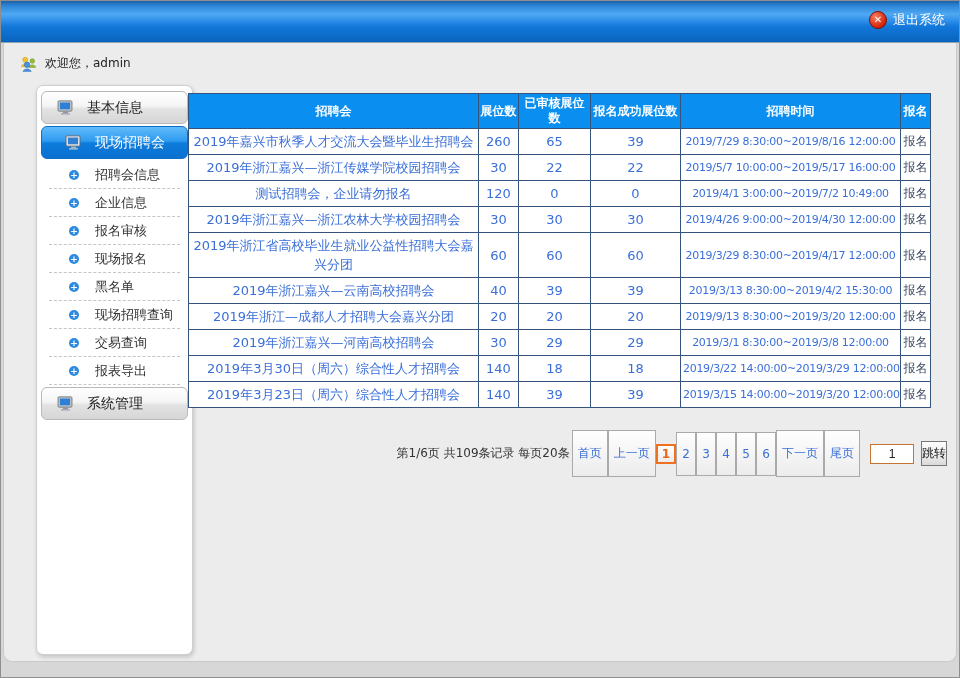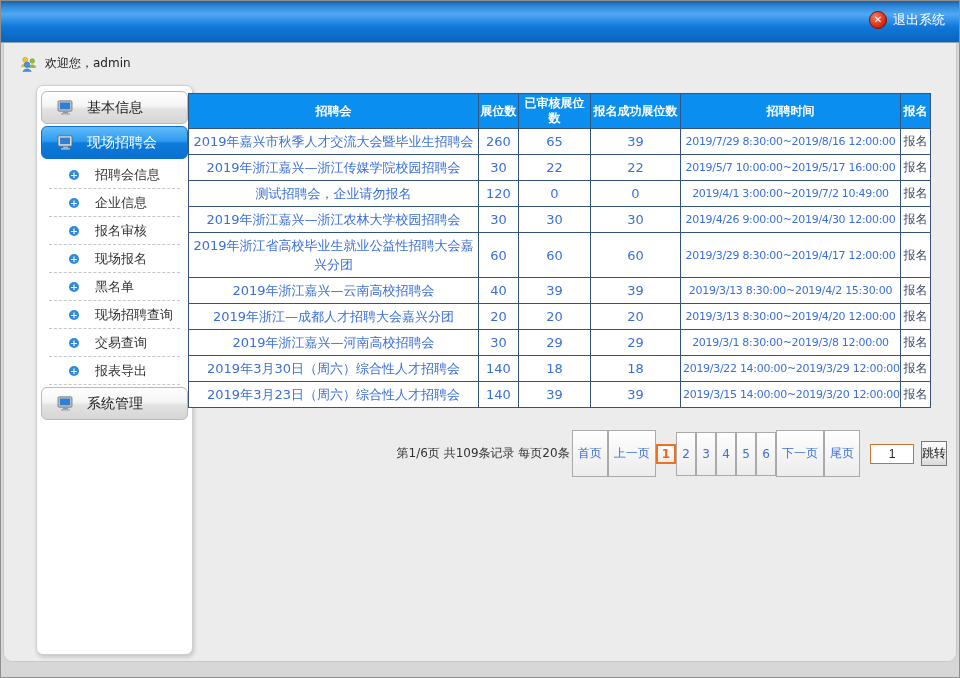--- a/index.html
+++ b/index.html
@@ -27,21 +27,21 @@
   
   .sidebar { position: absolute; left: 32px; top: 42px; width: 157px; height: 570px;
     background: #fff; border: 1px solid #cfcfcf; border-radius: 7px;
     box-shadow: 1px 2px 4px rgba(0,0,0,0.18); padding: 3px; }
   .side-btn { height: 33px; margin: 2px 1px; border: 1px solid #b9b9b9; border-radius: 6px;
     background: linear-gradient(180deg,#ffffff 0%,#f4f4f4 45%,#e2e2e2 55%,#d6d6d6 100%);
     display: flex; align-items: center; font-size: 14px; color: #222; cursor: pointer; }
   .side-btn .mon-wrap { margin: 0 13px 0 15px; display: flex; }
   .side-btn.active {
     background: linear-gradient(180deg,#62bbfa 0%,#2f9bef 45%,#0d7cdc 52%,#0a6fd0 100%);
-    border-color: #0b6ec8; color: #fff; }
+    border-color: #0b6ec8; color: #fff; padding-left: 8px; }
   .sub-item { height: 28px; display: flex; align-items: center; font-size: 13px; color: #333;
     margin: 0 9px; border-bottom: 1px dashed #c6c6c6; cursor: pointer; }
   .plus-icon { width: 10px; height: 10px; border-radius: 50%; background: #2e8ae0; color: #fff;
     font-size: 9px; line-height: 10px; text-align: center; font-weight: bold;
     margin: 0 16px 0 20px; flex: 0 0 auto; }
 
   
   .main-table { position: absolute; left: 184px; top: 50px; }
   table { border-collapse: collapse; width: 742px; table-layout: fixed; }
   th { background: #0a8ff0; color: #fff; font-weight: bold; font-size: 12px;
@@ -244,21 +244,21 @@
               <td>39</td>
               <td class="c-time">2019/3/13 8:30:00~2019/4/2 15:30:00</td>
               <td class="c-action">报名</td>
             </tr>
 
             <tr>
               <td class="c-name">2019年浙江—成都人才招聘大会嘉兴分团</td>
               <td>20</td>
               <td>20</td>
               <td>20</td>
-              <td class="c-time">2019/3/13 8:30:00~2019/4/20 12:00:00</td>
+              <td class="c-time">2019/9/13 8:30:00~2019/3/20 12:00:00</td>
               <td class="c-action">报名</td>
             </tr>
 
             <tr>
               <td class="c-name">2019年浙江嘉兴—河南高校招聘会</td>
               <td>30</td>
               <td>29</td>
               <td>29</td>
               <td class="c-time">2019/3/1 8:30:00~2019/3/8 12:00:00</td>
               <td class="c-action">报名</td>

